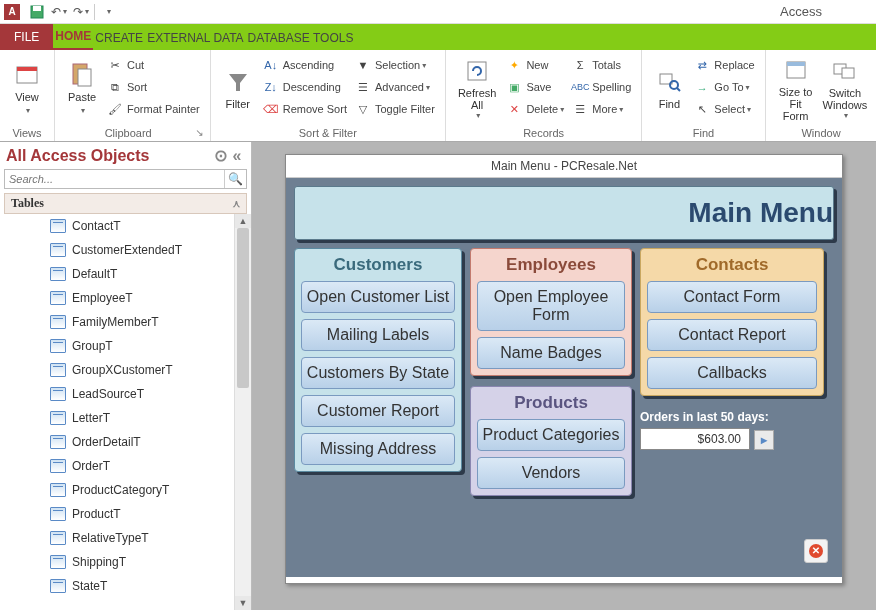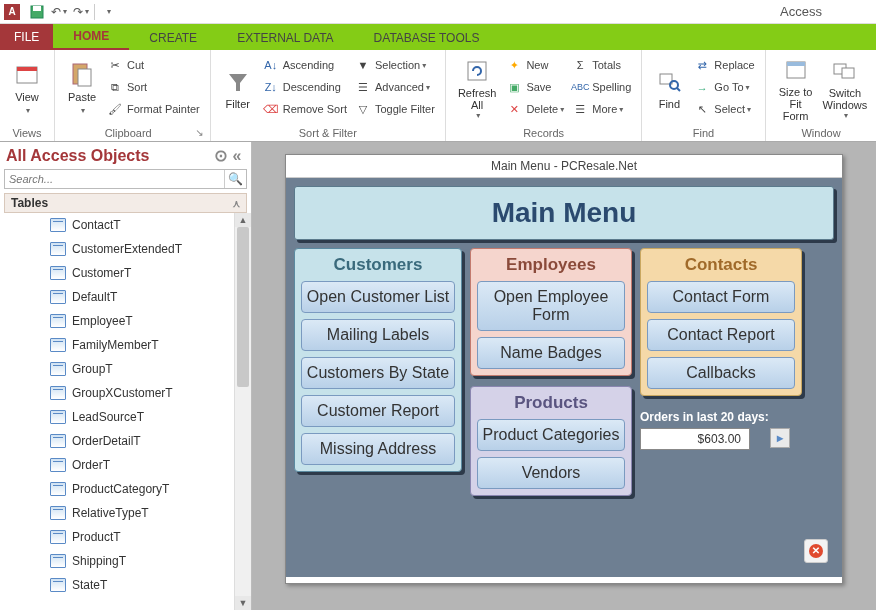--- a/index.html
+++ b/index.html
@@ -7,21 +7,21 @@
   
   
   .titlebar { height: 24px; display: flex; align-items: center; padding: 0 4px; background: #fff; border-bottom: 1px solid #ddd; }
   .app-icon { width: 16px; height: 16px; background: #a4373a; color: #fff; font-size: 10px; font-weight: bold; line-height: 16px; text-align: center; margin-right: 6px; }
   .qat-btn { width: 22px; height: 20px; display: inline-flex; align-items: center; justify-content: center; color: #555; cursor: pointer; }
   .qat-sep { width: 1px; height: 16px; background: #ccc; margin: 0 2px; }
   .titlebar .title { flex: 1; text-align: right; padding-right: 50px; color: #555; font-size: 13px; }
   
   
   .tabs { height: 26px; display: flex; align-items: flex-end; background: #84cc16; }
-  .tab { padding: 5px 20px; font-size: 12px; color: #444; cursor: pointer; text-transform: uppercase; }
+  .tab { padding: 5px 2px; font-size: 12px; color: #444; cursor: pointer; text-transform: uppercase; }
   .tab.file { background: #a4373a; color: #fff; font-weight: normal; padding: 6px 14px; }
   .tab.active { color: #a4373a; border-bottom: 2px solid #a4373a; font-weight: 600; }
   
   
   .ribbon { height: 92px; border-bottom: 1px solid #aaa; display: flex; background: #fff; }
   .group { border-right: 1px solid #ddd; padding: 2px 6px 0 6px; display: flex; flex-direction: column; justify-content: space-between; }
   .group-body { display: flex; flex: 1; }
   .group-label { text-align: center; font-size: 11px; color: #666; padding: 2px 0; }
   .big-btn { display: flex; flex-direction: column; align-items: center; justify-content: center; padding: 2px 6px; cursor: pointer; min-width: 42px; }
   .big-btn .icon { width: 28px; height: 28px; display: flex; align-items: center; justify-content: center; margin-bottom: 2px; }
@@ -35,57 +35,57 @@
   .main { display: flex; height: 468px; }
   
   
   .navpane { width: 252px; border-right: 1px solid #bbb; display: flex; flex-direction: column; background: #fff; }
   .nav-header { display: flex; align-items: flex-end; padding: 4px 6px; color: #a4373a; font-size: 16px; font-weight: 600; }
   .nav-header .sp { flex: 1; }
   .nav-header .ic { width: 16px; color: #888; cursor: pointer; text-align: center; }
   .nav-search { display: flex; border: 1px solid #bbb; margin: 0 4px 4px 4px; }
   .nav-search input { flex: 1; border: none; padding: 3px 4px; font-size: 11px; font-style: italic; color: #888; outline: none; }
   .nav-search .s-btn { width: 22px; display: flex; align-items: center; justify-content: center; border-left: 1px solid #ccc; color: #888; cursor: pointer; }
-  .nav-group { background: #f3ece7; border: 1px solid #d8c8bb; margin: 0 4px; padding: 2px 6px; font-weight: 600; display: flex; align-items: center; }
+  .nav-group { background: #f3ece7; border: 1px solid #d8c8bb; margin: 0 4px; padding: 2px 6px; font-weight: 600; display: flex; align-items: center; font-family: Liberation Serif, serif; }
   .nav-group .sp { flex: 1; }
   .nav-list { flex: 1; overflow: hidden; position: relative; padding-left: 28px; }
   .nav-scroll { position: absolute; right: 0; top: 0; width: 17px; height: 100%; background: #f0f0f0; border-left: 1px solid #ddd; }
   .nav-thumb { position: absolute; top: 14px; left: 2px; right: 2px; height: 160px; background: #c8c8c8; border-radius: 2px; }
   .nav-arrow { position: absolute; left: 0; right: 0; height: 14px; background: #e8e8e8; text-align: center; font-size: 9px; line-height: 14px; color: #666; }
   .nav-arrow.bottom { bottom: 0; }
   .nav-item { display: flex; align-items: center; height: 24px; padding-left: 22px; font-size: 12px; color: #333; cursor: pointer; margin-right: 18px; }
   .nav-item .ti { width: 16px; height: 14px; margin-right: 6px; display: inline-block; border: 1px solid #5a8ac6; border-radius: 1px; background: linear-gradient(#cfe2f3, #fff); position: relative; }
   .nav-item .ti::before { content: ""; position: absolute; inset: 2px; border-top: 1px solid #5a8ac6; }
   
   
   .docarea { flex: 1; background: #b5b5b5; position: relative; padding: 12px; }
   .form-window { background: #fff; border: 1px solid #888; box-shadow: 2px 2px 4px rgba(0,0,0,.3); width: 558px; height: 430px; margin: 0 auto; }
   .form-tab { font-size: 12px; text-align: center; padding: 4px 0; color: #444; border-bottom: 1px solid #ccc; }
   .form-body { background: #6e7f92; padding: 8px; height: 399px; position: relative; }
-  .main-title { background: #c6e2ea; border: 1px solid #5b7a8c; border-radius: 3px; text-align: center; padding: 10px 0; margin-bottom: 8px; box-shadow: 3px 3px 0 #2d3a4a; }
+  .main-title { background: #c6e2ea; border: 1px solid #5b7a8c; border-radius: 3px; text-align: right; padding: 10px 0; margin-bottom: 8px; box-shadow: 3px 3px 0 #2d3a4a; }
   .main-title .t { font-size: 28px; font-weight: 700; color: #2b4a6f; }
   .panels { display: flex; gap: 8px; align-items: flex-start; }
   .panel { border-radius: 4px; padding: 6px; box-shadow: 3px 3px 0 #2d3a4a; }
   .panel .p-title { font-size: 17px; font-weight: 600; text-align: center; margin-bottom: 6px; }
   .panel.customers { background: #c6e2ea; border: 1px solid #5b8aa0; width: 168px; }
   .panel.customers .p-title { color: #3a6a7c; }
   .panel.employees { background: #f5d5cd; border: 1px solid #c27a6e; width: 162px; }
   .panel.employees .p-title { color: #8a4a3a; }
-  .panel.contacts { background: #f5d9a8; border: 1px solid #c9a760; width: 162px; }
+  .panel.contacts { background: #f5d9a8; border: 1px solid #c9a760; width: 184px; }
   .panel.contacts .p-title { color: #a06a2a; }
   .panel.products { background: #d5d2e8; border: 1px solid #8a86b0; width: 162px; margin-top: 10px; }
   .panel.products .p-title { color: #5a5580; }
   .mid-col { display: flex; flex-direction: column; }
   .right-col { display: flex; flex-direction: column; }
   .pbtn { display: block; width: 100%; background: linear-gradient(#dbe9f6, #b8d0e8); border: 1px solid #7a9ac0; border-radius: 4px; padding: 6px 4px; text-align: center; font-size: 16px; color: #333; margin-bottom: 6px; cursor: pointer; }
   .pbtn:last-child { margin-bottom: 0; }
   .extra-btns { margin-top: 10px; width: 168px; }
   .extra-btns .pbtn { box-shadow: 2px 2px 0 #2d3a4a; }
   .orders-box { margin-top: 14px; color: #fff; font-size: 12px; font-weight: 600; }
-  .orders-row { display: flex; align-items: flex-start; gap: 20px; margin-top: 4px; }
+  .orders-row { display: flex; align-items: flex-end; gap: 4px; margin-top: 4px; }
   .orders-val { background: #fff; color: #333; border: 1px solid #888; padding: 3px 8px; width: 110px; text-align: right; font-weight: normal; }
   .orders-ic { width: 20px; height: 20px; background: #eaeaea; border: 1px solid #aaa; display: flex; align-items: center; justify-content: center; color: #5a8ac6; cursor: pointer; }
   .close-badge { position: absolute; right: 14px; bottom: 14px; width: 24px; height: 24px; background: #f3f3f3; border: 1px solid #ccc; border-radius: 3px; display: flex; align-items: center; justify-content: center; }
   .close-badge .x { width: 14px; height: 14px; border-radius: 7px; background: #e04a2f; color: #fff; font-size: 10px; line-height: 14px; text-align: center; font-weight: bold; }
   
   .chev { font-size: 8px; color: #666; margin-left: 2px; }
   svg { display: block; }
 </style>
 </head>
 <body>
@@ -344,24 +344,20 @@
           <div class="nav-item">
             <span class="ti"></span>
             <span>ContactT</span>
           </div>
           <div class="nav-item">
             <span class="ti"></span>
             <span>CustomerExtendedT</span>
           </div>
           <div class="nav-item">
             <span class="ti"></span>
-            <span>CustomerT</span>
-          </div>
-          <div class="nav-item">
-            <span class="ti"></span>
             <span>DefaultT</span>
           </div>
           <div class="nav-item">
             <span class="ti"></span>
             <span>EmployeeT</span>
           </div>
           <div class="nav-item">
             <span class="ti"></span>
             <span>FamilyMemberT</span>
           </div>
@@ -372,37 +368,41 @@
           <div class="nav-item">
             <span class="ti"></span>
             <span>GroupXCustomerT</span>
           </div>
           <div class="nav-item">
             <span class="ti"></span>
             <span>LeadSourceT</span>
           </div>
           <div class="nav-item">
             <span class="ti"></span>
+            <span>LetterT</span>
+          </div>
+          <div class="nav-item">
+            <span class="ti"></span>
             <span>OrderDetailT</span>
           </div>
           <div class="nav-item">
             <span class="ti"></span>
             <span>OrderT</span>
           </div>
           <div class="nav-item">
             <span class="ti"></span>
             <span>ProductCategoryT</span>
           </div>
           <div class="nav-item">
             <span class="ti"></span>
+            <span>ProductT</span>
+          </div>
+          <div class="nav-item">
+            <span class="ti"></span>
             <span>RelativeTypeT</span>
-          </div>
-          <div class="nav-item">
-            <span class="ti"></span>
-            <span>ProductT</span>
           </div>
           <div class="nav-item">
             <span class="ti"></span>
             <span>ShippingT</span>
           </div>
           <div class="nav-item">
             <span class="ti"></span>
             <span>StateT</span>
           </div>
         </div>
@@ -458,21 +458,21 @@
           <div class="right-col">
             <div class="panel contacts">
               <div class="p-title">Contacts</div>
               <div id="cont-btns">
                   <div class="pbtn">Contact Form</div>
                   <div class="pbtn">Contact Report</div>
                   <div class="pbtn">Callbacks</div>
                 </div>
             </div>
             <div class="orders-box">
-              <div>Orders in last 20 days:</div>
+              <div>Orders in last 50 days:</div>
               <div class="orders-row">
                 <div class="orders-val">$603.00</div>
                 <div class="orders-ic">
                     <span>▸</span>
                   </div>
               </div>
             </div>
           </div>
         </div>
 

